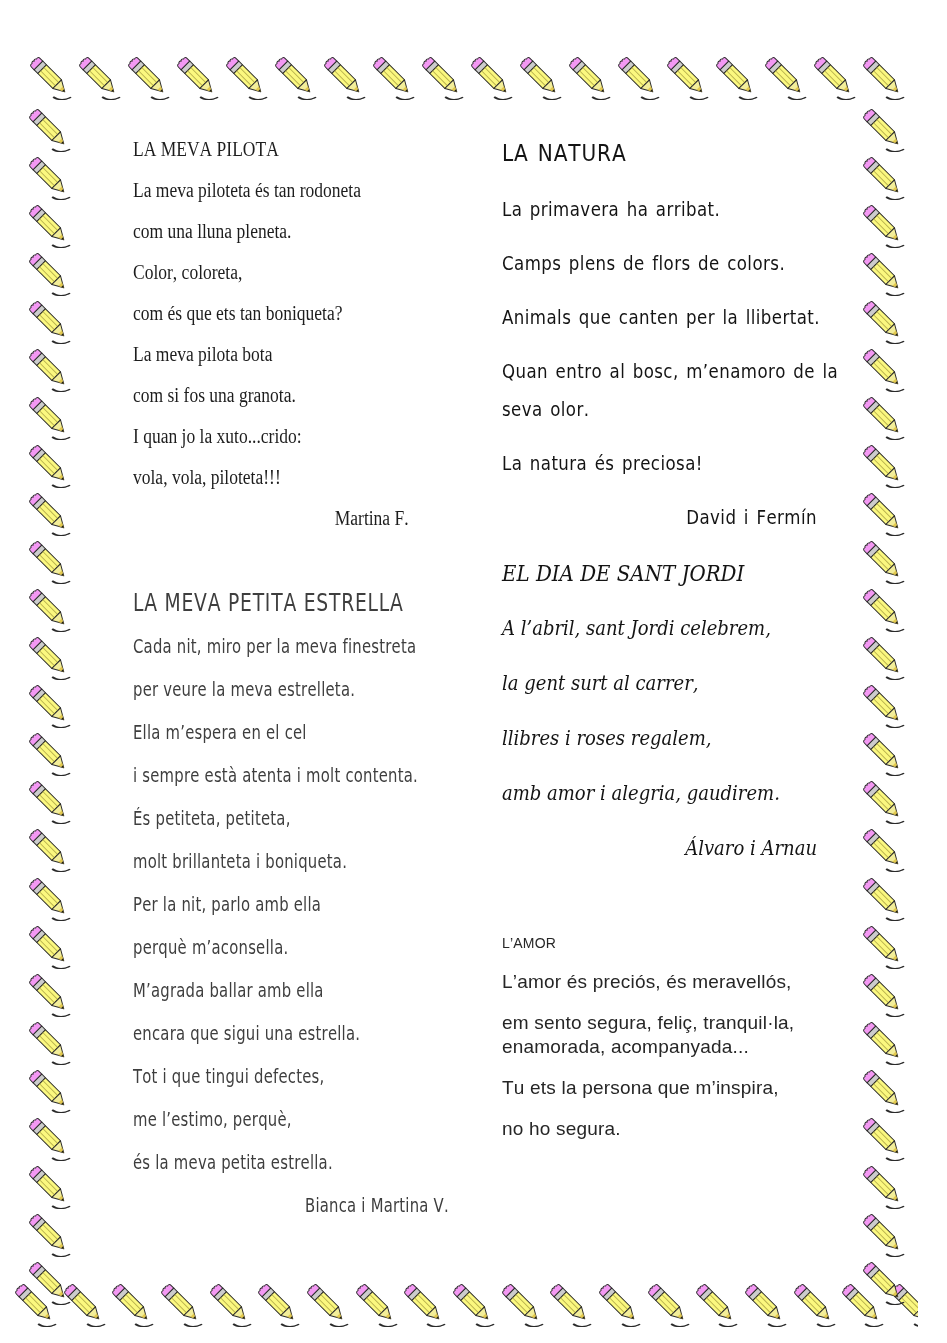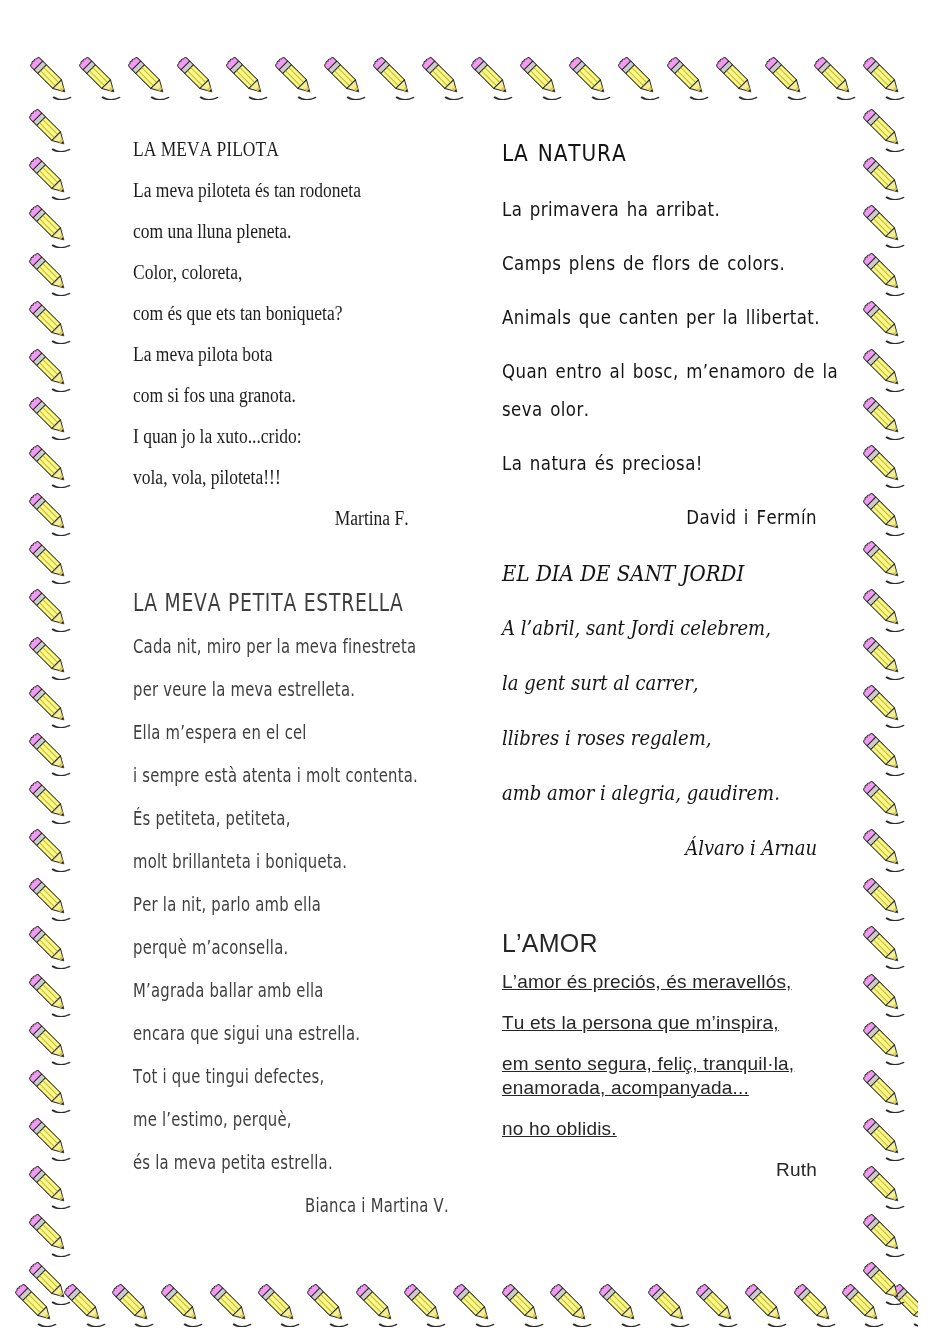--- a/index.html
+++ b/index.html
@@ -51,22 +51,22 @@
   
   .p4{left:502px;top:530px;width:400px;transform:scaleX(.9);
       font-family:"DejaVu Serif",serif;font-style:italic;font-size:20px;color:#141414;}
   .p4 .ptitle{font-size:22px;line-height:39px;margin:0 0 16px;}
   .p4 .pline{line-height:39px;margin:0 0 16px;}
   .p4 .psig{line-height:39px;padding-right:50px;}
 
   
   .p5{left:502px;top:905px;width:340px;
       font-family:"Liberation Sans",sans-serif;font-size:19px;color:#262626;letter-spacing:.2px;}
-  .p5 .ptitle{font-size:25px;line-height:28px;margin:0 0 13px;}
-  .p5 .pline{line-height:24px;margin:0 0 17px;white-space:pre-line;text-decoration:underline;}
+  .p5 .ptitle{font-size:14px;line-height:28px;margin:0 0 13px;}
+  .p5 .pline{line-height:24px;margin:0 0 17px;white-space:pre-line;}
   .p5 .psig{line-height:24px;padding-right:25px;}
 </style>
 </head>
 <body>
 
 <div class="page">
 
   <div class="border border-top" id="b-top">
       <svg class="pencil" viewBox="0 0 48 48" aria-hidden="true">
     <g transform="rotate(-45 24 24)" stroke="var(--outline)" stroke-width="1" stroke-linejoin="round">
@@ -1262,21 +1262,20 @@
         <p class="pline">llibres i roses regalem,</p>
         <p class="pline">amb amor i alegria, gaudirem.</p>
       </div>
     <div class="psig">Álvaro i Arnau</div>
   </article>
 
   <article class="poem p5">
     <h2 class="ptitle">L’AMOR</h2>
     <div class="plines">
         <p class="pline">L’amor és preciós, és meravellós,</p>
-        <p class="pline">Tu ets la persona que m’inspira,</p>
         <p class="pline">em sento segura, feliç, tranquil·la,
 enamorada, acompanyada...</p>
-        <p class="pline">no ho oblidis.</p>
+        <p class="pline">Tu ets la persona que m’inspira,</p>
+        <p class="pline">no ho segura.</p>
       </div>
-    <div class="psig">Ruth</div>
   </article>
 
 </div>
 
 </body></html>

